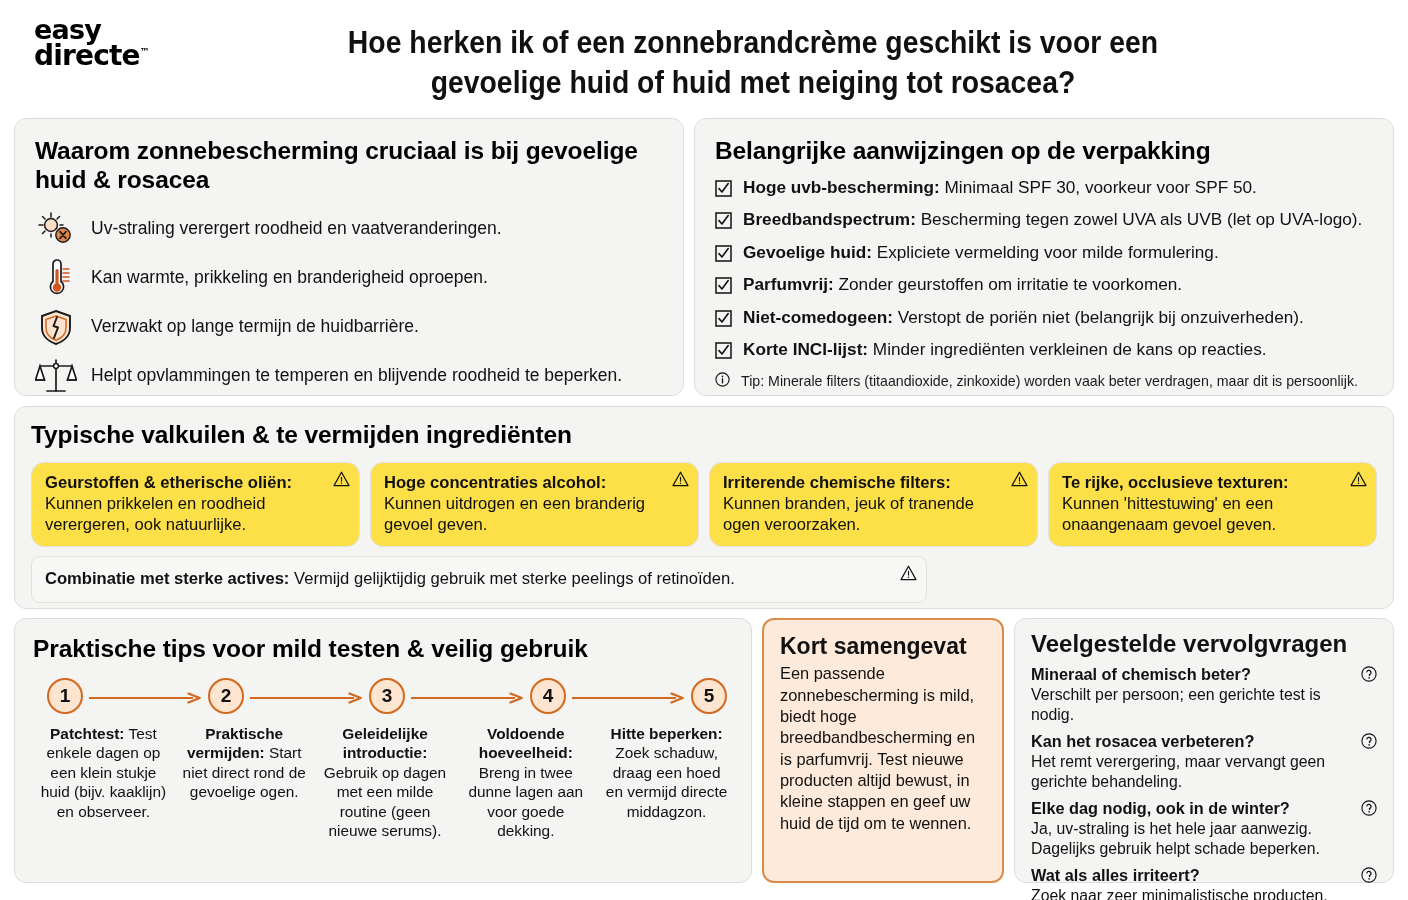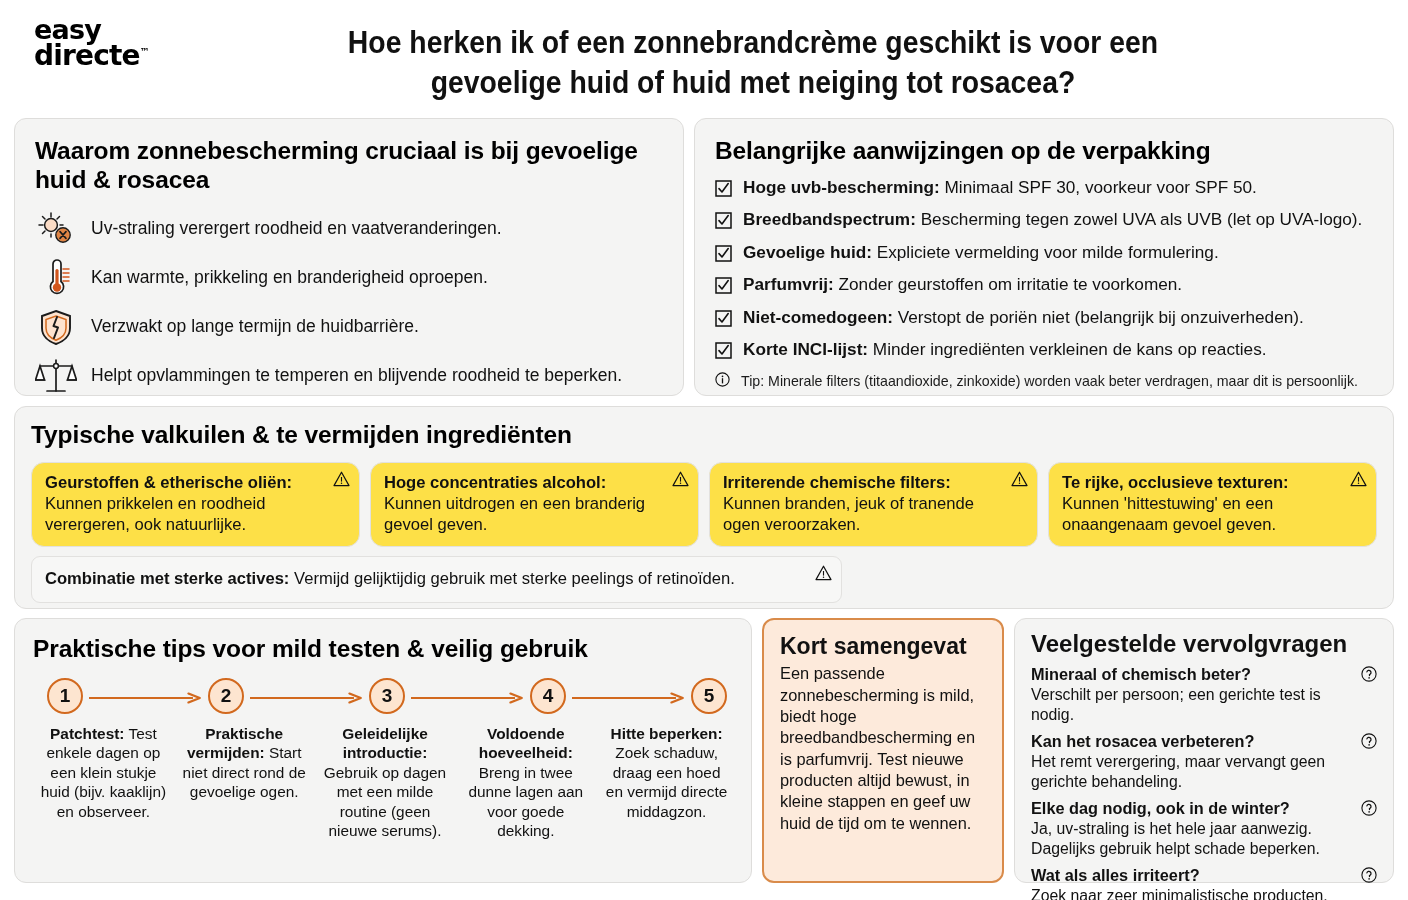--- a/index.html
+++ b/index.html
@@ -69,21 +69,21 @@
   .pit {
     flex: 1; background: #fde047; border: 1px solid #e2e1df; border-radius: 13px;
     padding: 10px 12px 10px 13px; position: relative; min-height: 78px;
   }
   .pit-tx { font-size: 16.6px; line-height: 1.26; color: #111; padding-right: 22px;
             font-family: "Liberation Sans Narrow", "Liberation Sans", sans-serif; }
   .pit-tx b { font-weight: 700; }
   .pit-warn { position: absolute; right: 9px; top: 8px; }
   .pit-wide {
     margin-top: 9px; background: #f7f7f6; border: 1px solid #e2e1df; border-radius: 9px;
-    padding: 12px 13px; position: relative; width: 811px;
+    padding: 12px 13px; position: relative; width: 896px;
   }
 
   
   .row3 { display: flex; gap: 10px; margin-top: 9px; height: 265px; }
   .steps-card { width: 738px; flex: 0 0 738px; padding: 16px 14px 10px 18px; }
   .sum-card {
     width: 242px; flex: 0 0 242px; background: #fdeadb; border: 2px solid #d98b4a;
     border-radius: 12px; padding: 14px 16px 12px 16px;
   }
   .sum-h { font-size: 23px; font-weight: 700; color: #111; line-height: 1.1;

